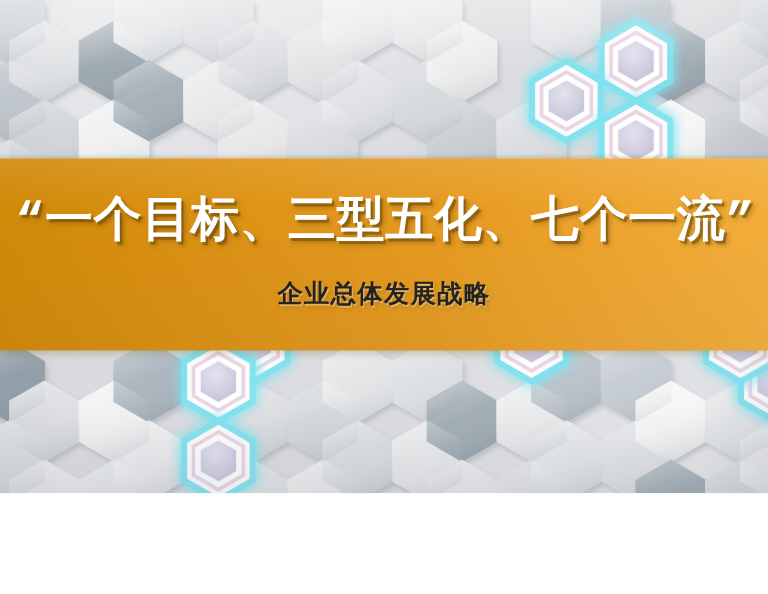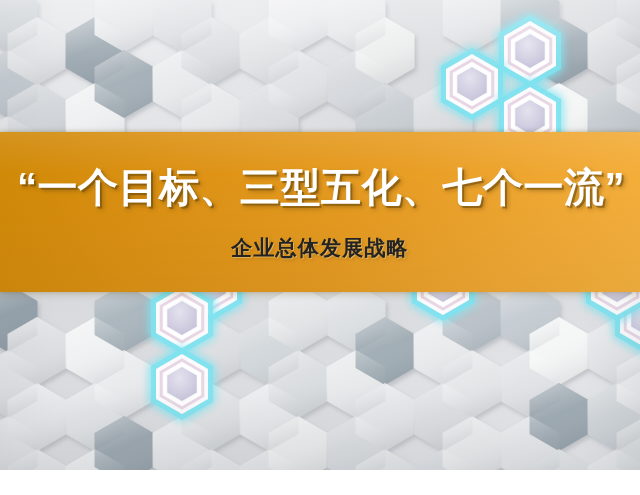--- a/index.html
+++ b/index.html
@@ -4,23 +4,23 @@
 <title>Slide</title>
 <style>
   html, body {
     margin: 0;
     padding: 0;
     background: #ffffff;
   }
   #slide {
     position: relative;
     width: 640px;
-    height: 470px;
+    height: 411px;
     overflow: hidden;
-    font-family: Liberation Sans, sans-serif;
+    font-family: Liberation Mono, monospace;
     background: #dcdde0;
     user-select: none;
   }
 
   
   #bg-base {
     position: absolute;
     inset: 0;
     background:
       radial-gradient(ellipse 70% 60% at 22% 8%, #e9eaec 0%, rgba(233,234,236,0) 60%),

